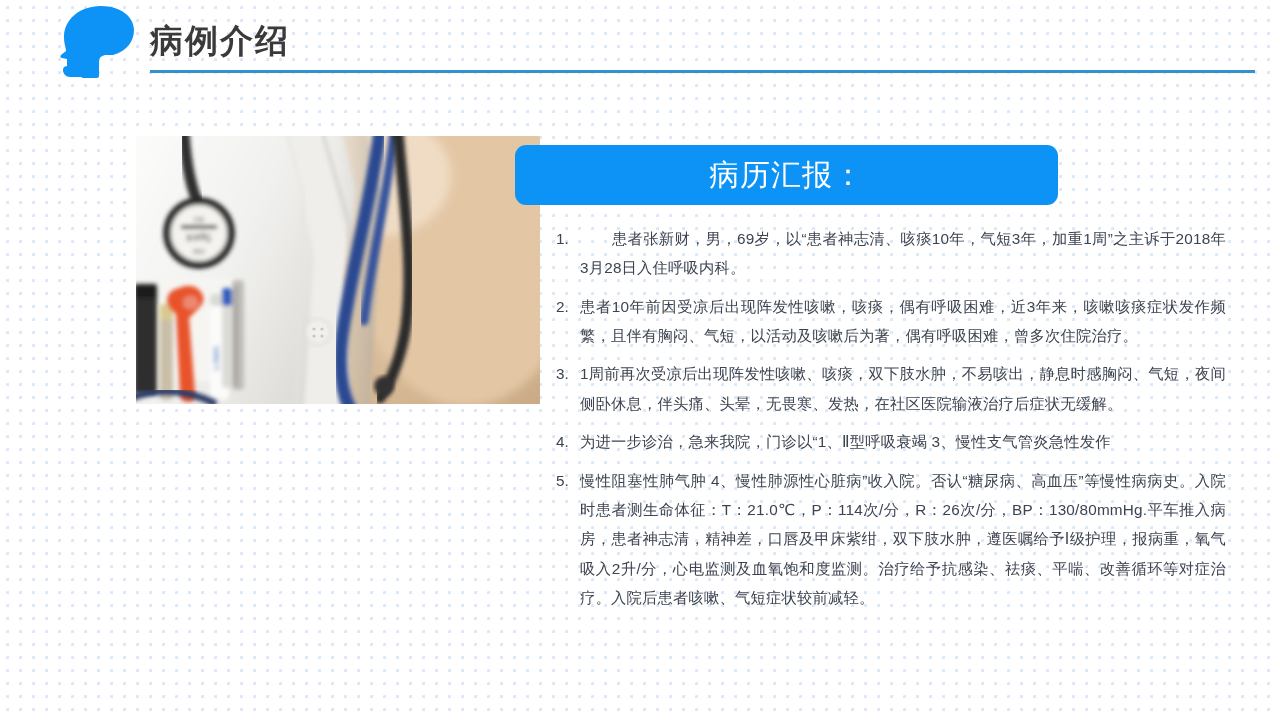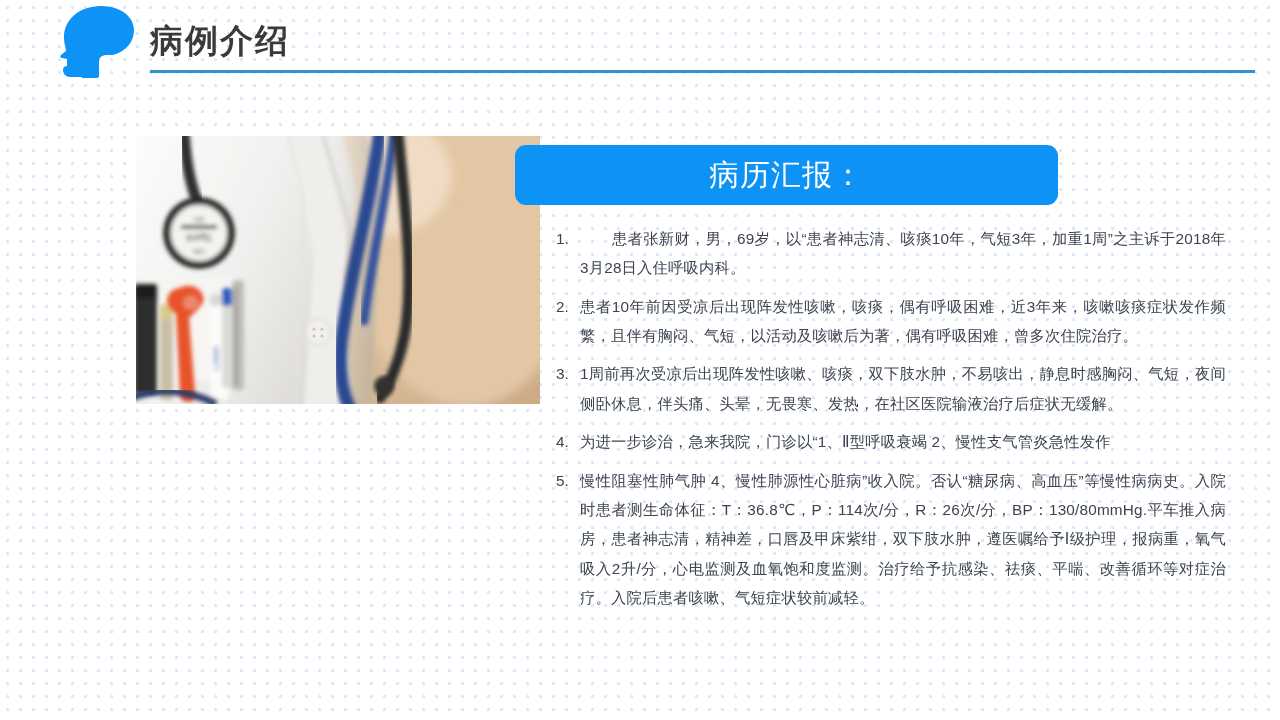--- a/index.html
+++ b/index.html
@@ -236,23 +236,23 @@
       <span class="case-text">患者10年前因受凉后出现阵发性咳嗽，咳痰，偶有呼吸困难，近3年来，咳嗽咳痰症状发作频繁，且伴有胸闷、气短，以活动及咳嗽后为著，偶有呼吸困难，曾多次住院治疗。</span>
     </div>
 
     <div class="case-item">
       <span class="case-num">3.</span>
       <span class="case-text">1周前再次受凉后出现阵发性咳嗽、咳痰，双下肢水肿，不易咳出，静息时感胸闷、气短，夜间侧卧休息，伴头痛、头晕，无畏寒、发热，在社区医院输液治疗后症状无缓解。</span>
     </div>
 
     <div class="case-item">
       <span class="case-num">4.</span>
-      <span class="case-text">为进一步诊治，急来我院，门诊以“1、Ⅱ型呼吸衰竭 2、慢性支气管炎急性发作</span>
+      <span class="case-text">为进一步诊治，急来我院，门诊以“1、Ⅱ型呼吸衰竭 3、慢性支气管炎急性发作</span>
     </div>
 
     <div class="case-item">
       <span class="case-num">5.</span>
-      <span class="case-text">慢性阻塞性肺气肿 4、慢性肺源性心脏病”收入院。否认“糖尿病、高血压”等慢性病病史。入院时患者测生命体征：T：36.8℃，P：114次/分，R：26次/分，BP：130/80mmHg.平车推入病房，患者神志清，精神差，口唇及甲床紫绀，双下肢水肿，遵医嘱给予Ⅰ级护理，报病重，氧气吸入2升/分，心电监测及血氧饱和度监测。治疗给予抗感染、祛痰、平喘、改善循环等对症治疗。入院后患者咳嗽、气短症状较前减轻。</span>
+      <span class="case-text">慢性阻塞性肺气肿 4、慢性肺源性心脏病”收入院。否认“糖尿病、高血压”等慢性病病史。入院时患者测生命体征：T：21.0℃，P：114次/分，R：26次/分，BP：130/80mmHg.平车推入病房，患者神志清，精神差，口唇及甲床紫绀，双下肢水肿，遵医嘱给予Ⅰ级护理，报病重，氧气吸入2升/分，心电监测及血氧饱和度监测。治疗给予抗感染、祛痰、平喘、改善循环等对症治疗。入院后患者咳嗽、气短症状较前减轻。</span>
     </div>
 
   </div>
 
 </div>
 
 </body></html>

